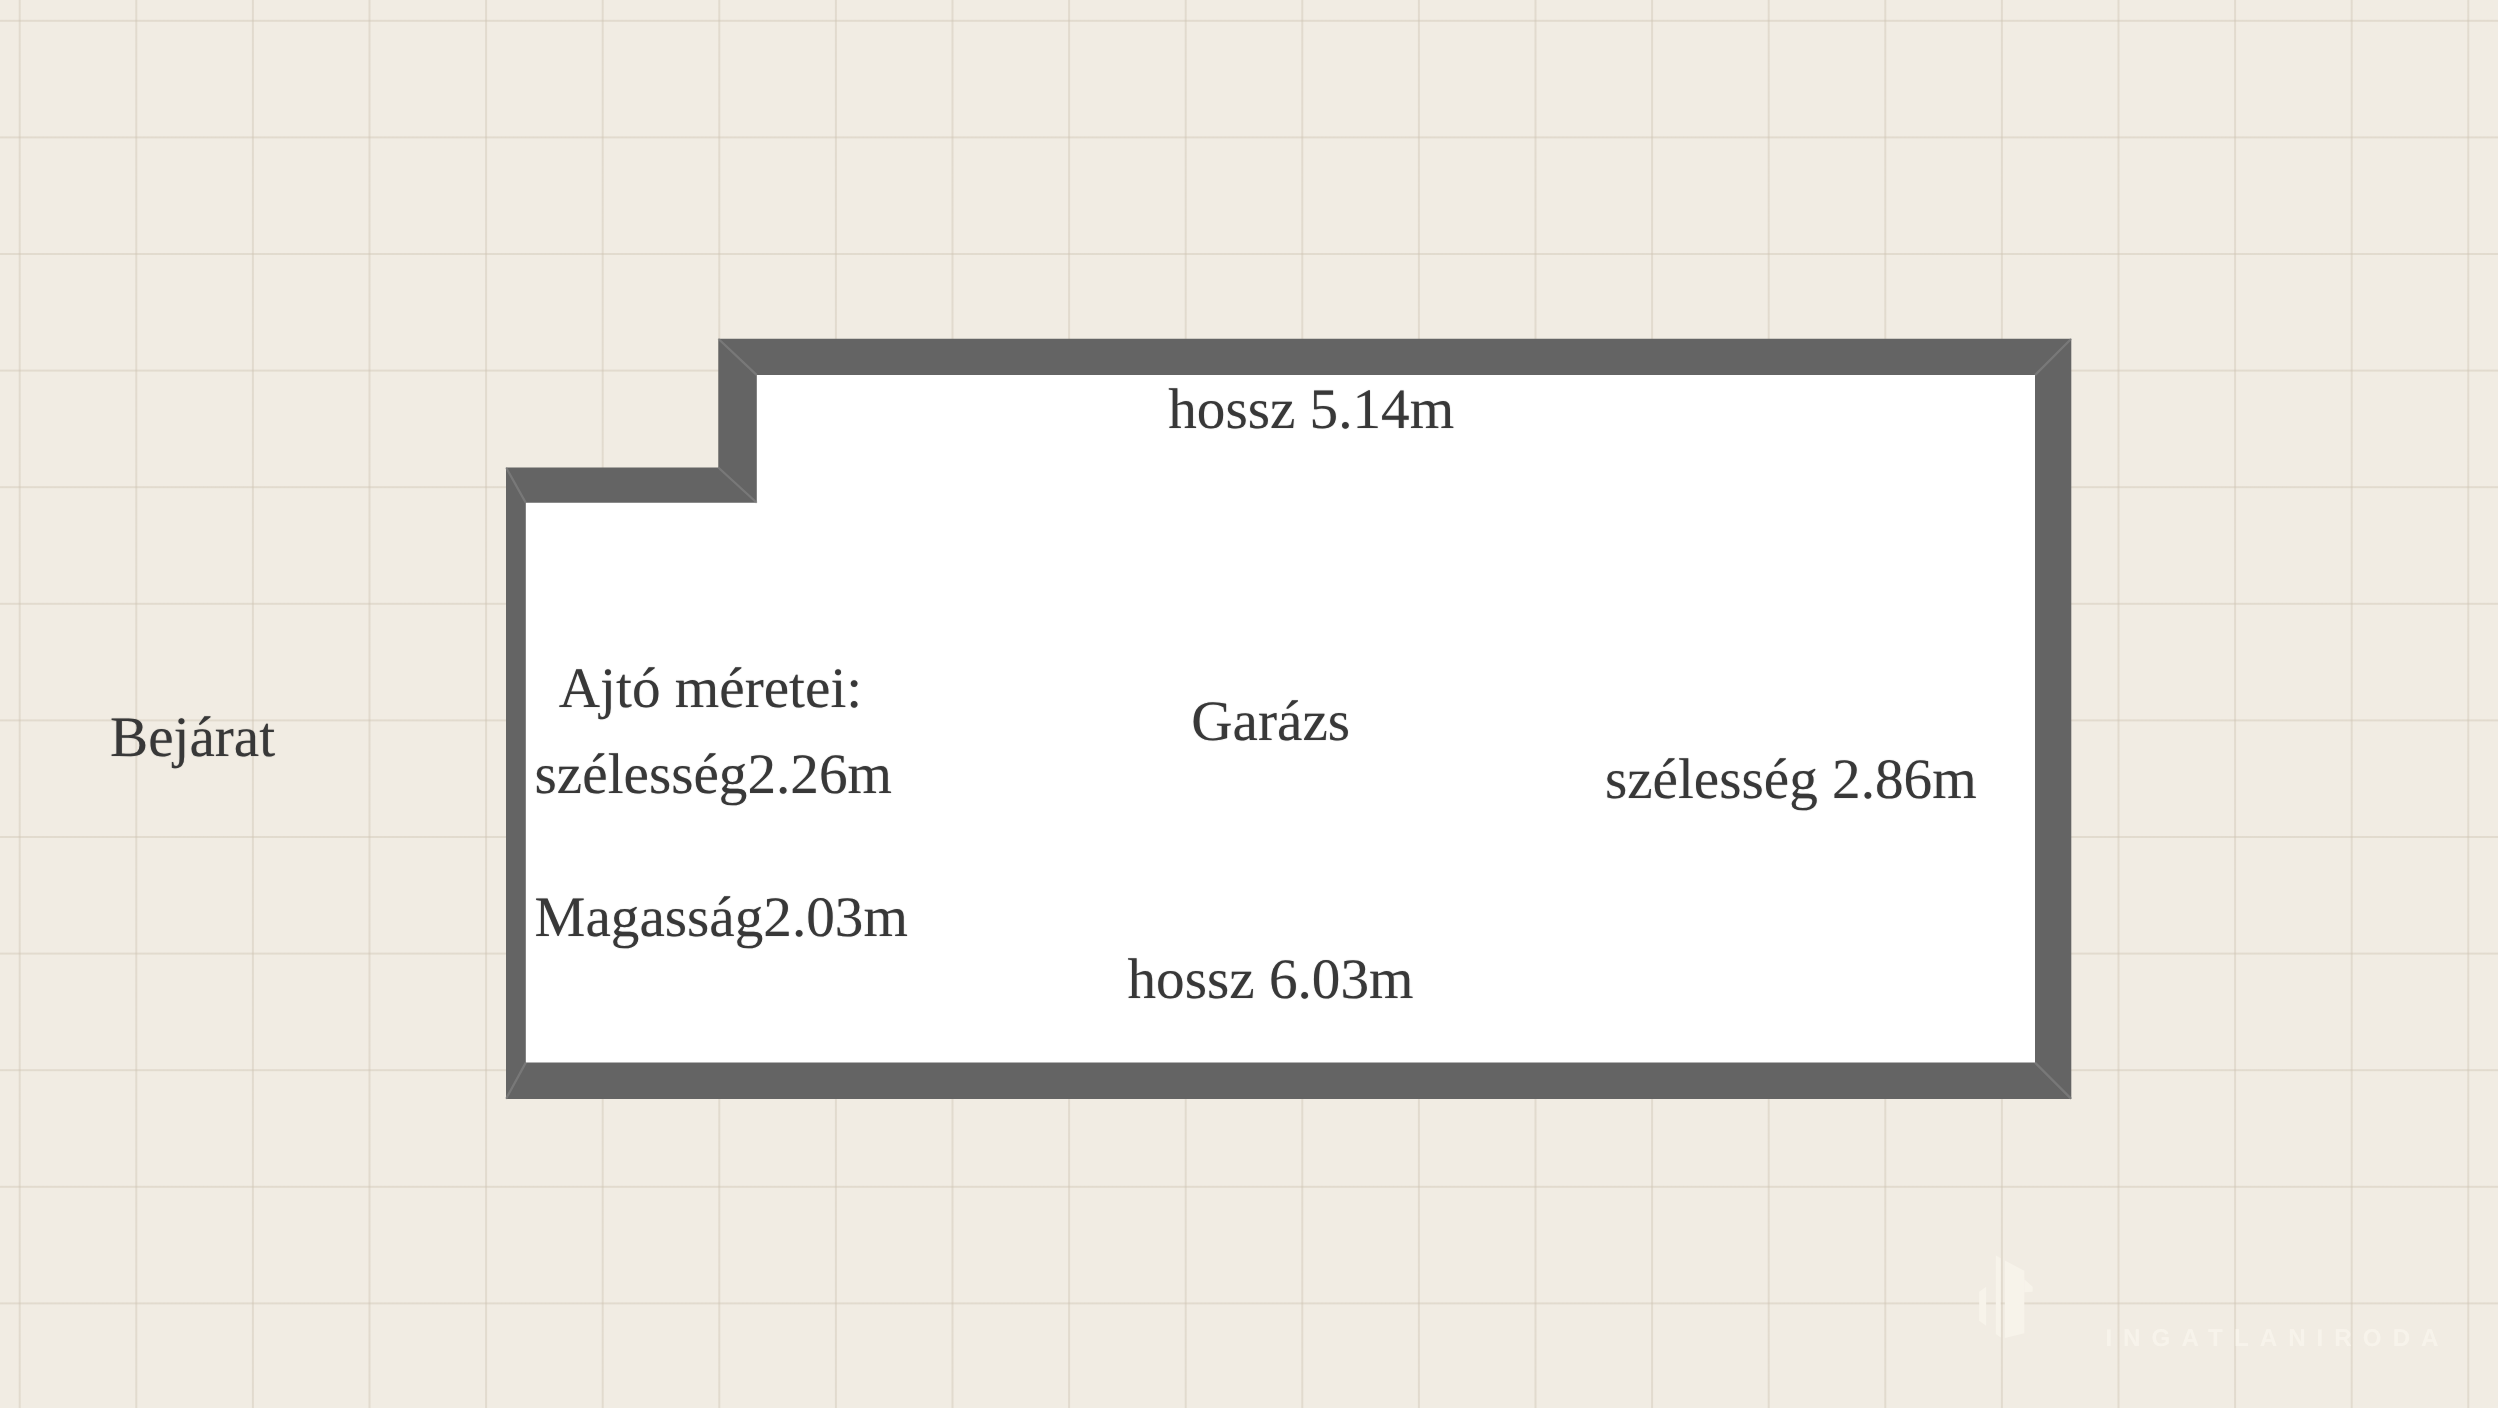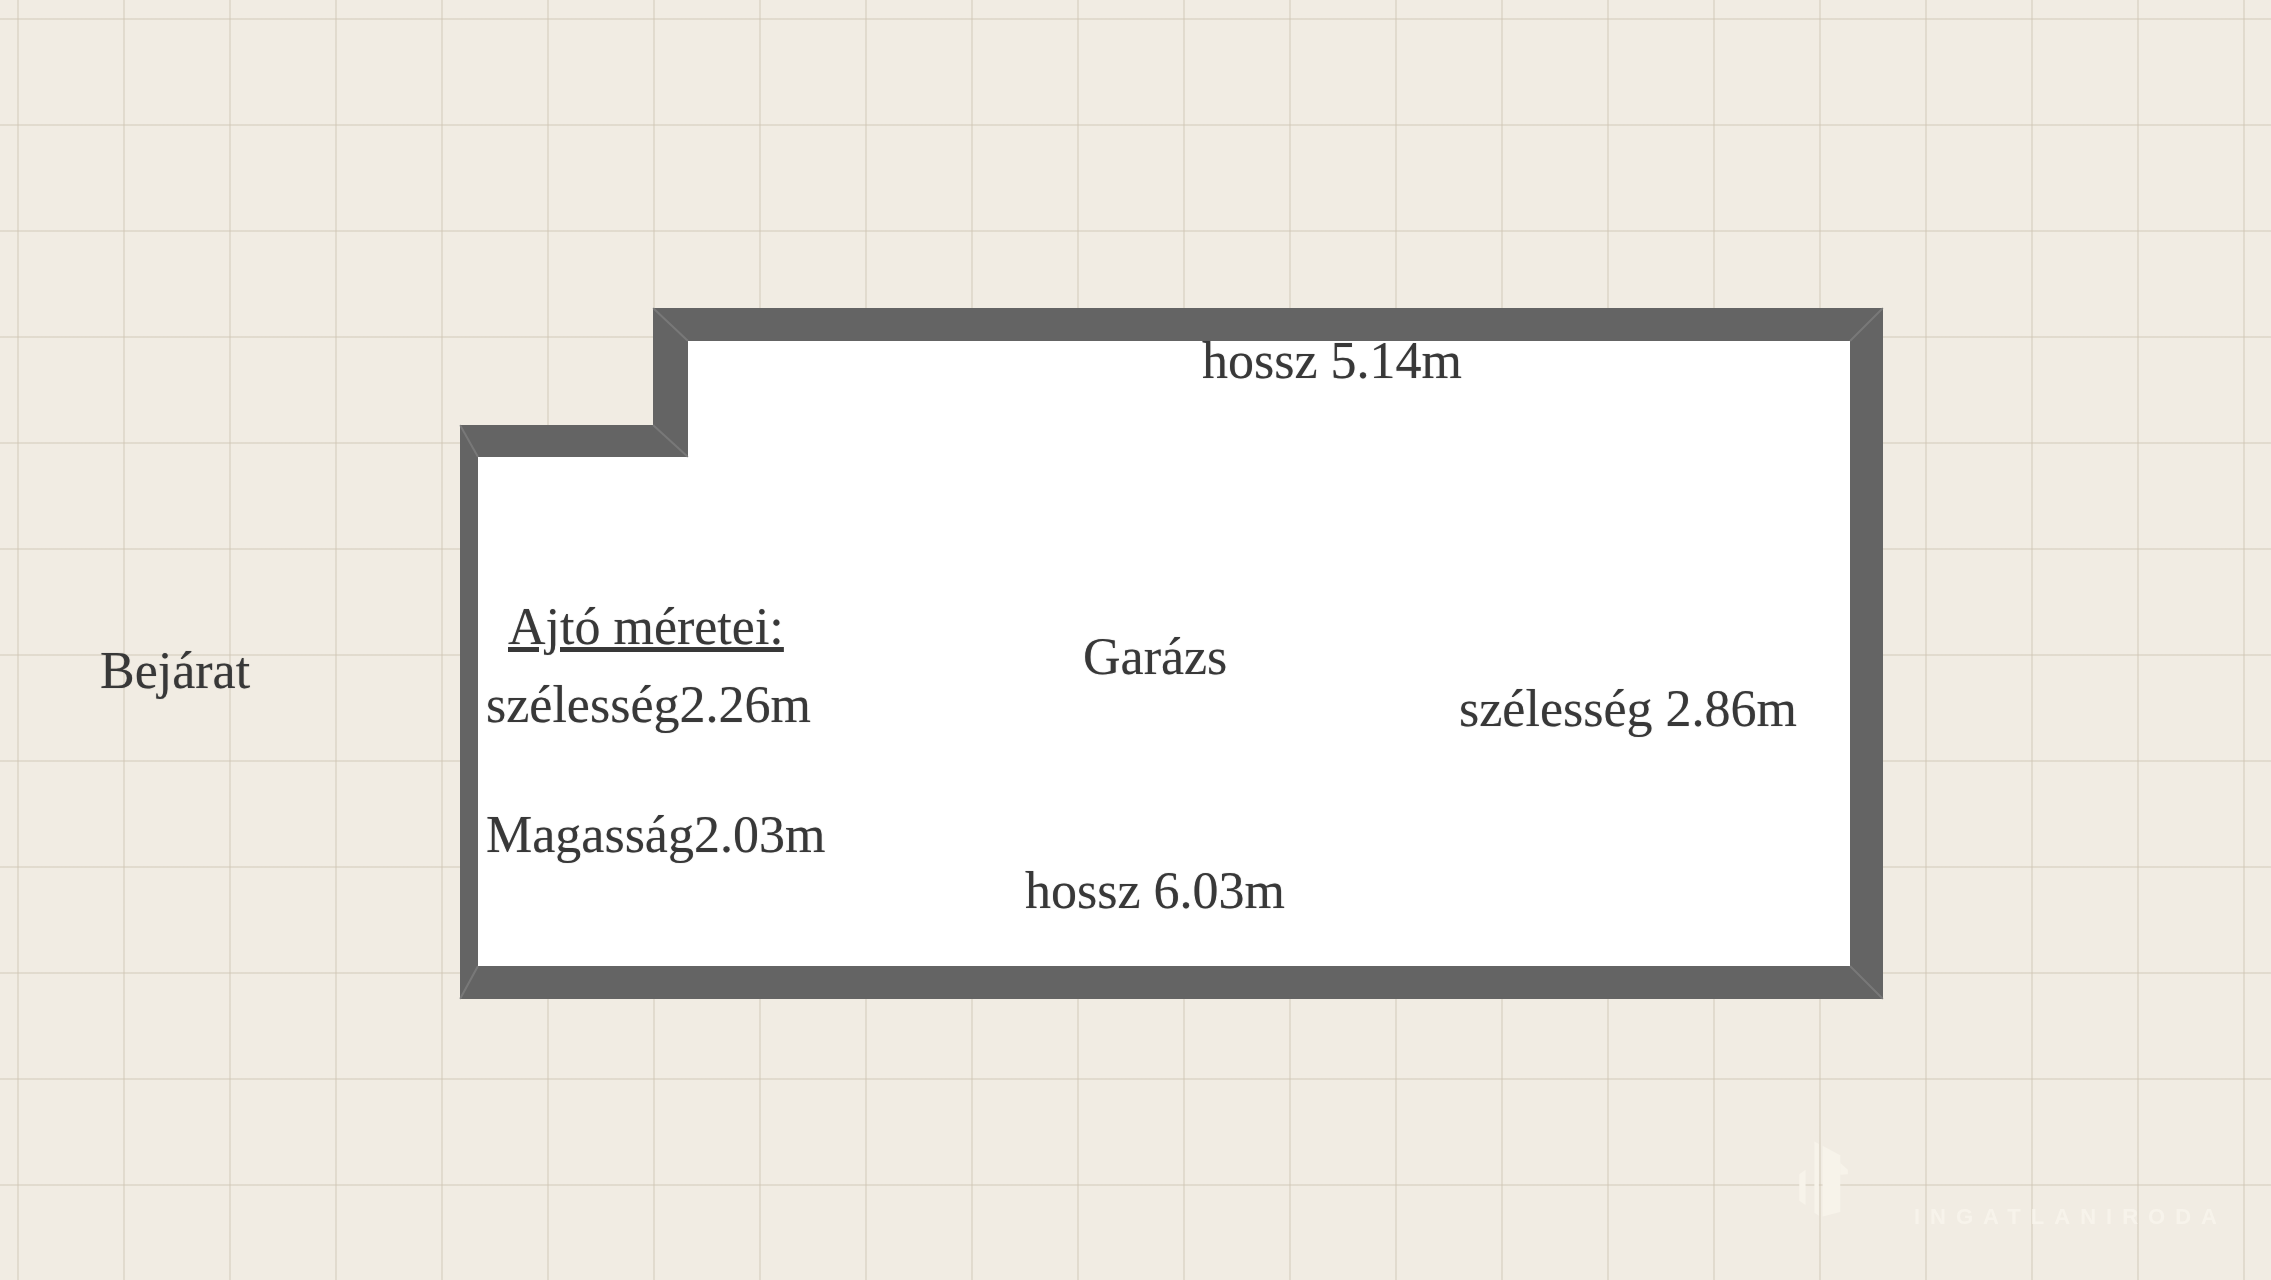--- a/index.html
+++ b/index.html
@@ -32,23 +32,23 @@
     height: 1280px;
   }
   .label {
     position: absolute;
     color: #383838;
     font-size: 52px;
     line-height: 1.1;
     white-space: nowrap;
     text-shadow: 0 0 1px rgba(56,56,56,0.45);
   }
-  .label-top-length     { left: 1062px; top: 332px; width: 400px; text-align: right; }
+  .label-top-length     { left: 1062px; top: 344px; width: 400px; text-align: left; }
   .label-entrance       { left: 100px;  top: 642px; }
-  .label-door-title     { left: 508px;  top: 598px; text-decoration: underline; }
+  .label-door-title     { left: 508px;  top: 598px; }
   .label-door-width     { left: 486px;  top: 676px; }
   .label-door-height    { left: 486px;  top: 758px; margin-top: 48px; }
   .label-room-name      { left: 1083px; top: 628px; }
   .label-right-width    { left: 1398px; top: 680px; width: 460px; text-align: center; line-height: 1.13; }
   .label-bottom-length  { left: 1025px; top: 862px; }
 
   .watermark {
     position: absolute;
     left: 1796px;
     top: 1108px;

